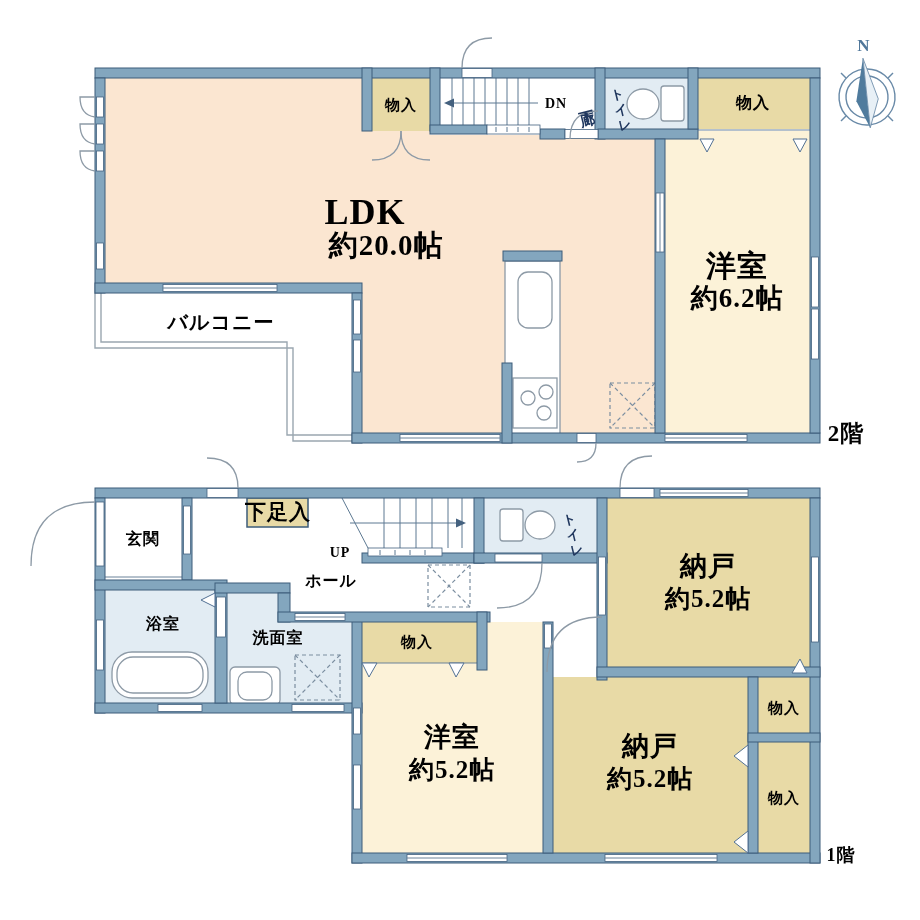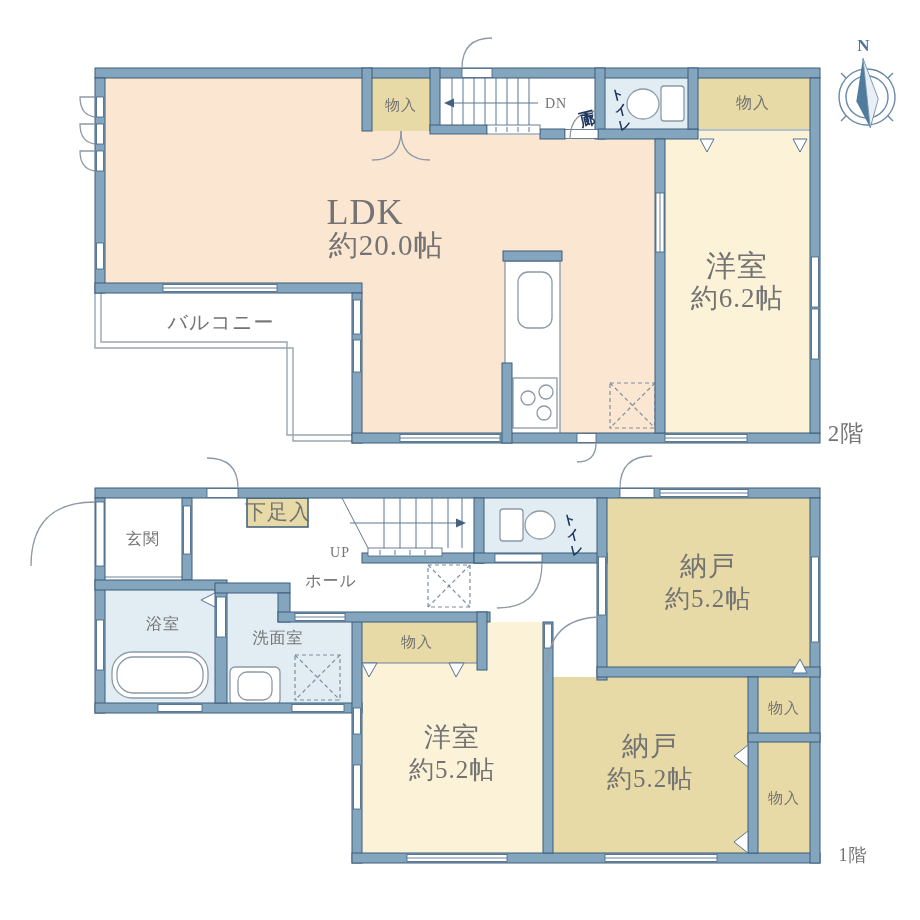--- a/index.html
+++ b/index.html
@@ -1,20 +1,20 @@
 <!DOCTYPE html>
 <html><head>
 <meta charset="utf-8">
 <style>
   html,body{margin:0;padding:0;background:#ffffff;}
   #plan{position:relative;width:920px;height:920px;background:#fff;overflow:hidden;
         font-family:"Liberation Serif","DejaVu Serif",serif;color:#21385f;}
   #gfx{position:absolute;left:0;top:0;}
   .lbl{position:absolute;transform:translate(-50%,-50%);white-space:nowrap;
-       color:#737373;font-weight:normal;line-height:1;letter-spacing:1px;}
+       color:#000000;font-weight:bold;line-height:1;letter-spacing:1px;}
   .vlbl{position:absolute;writing-mode:vertical-rl;text-orientation:upright;
         transform:translate(-50%,-50%) rotate(-14deg);white-space:nowrap;
         color:#21385f;font-weight:bold;letter-spacing:1px;}
   .north{color:#50779a;font-weight:bold;}
   
   .wall{fill:#83a6be;stroke:#3d5c7a;stroke-width:1;}
   .win{fill:#ffffff;stroke:#44617f;stroke-width:0.8;}
   .thin{fill:none;stroke:#6b8299;stroke-width:1;}
   .arc{fill:none;stroke:#8d9aa6;stroke-width:1.3;}
   .fix{fill:#ffffff;stroke:#8d9aa6;stroke-width:1.3;}
@@ -285,16 +285,16 @@
   <div class="vlbl" style="left:571px;top:528px;font-size:13px;">トイレ</div>
   <div class="lbl" style="left:708px;top:566px;font-size:27px;">納戸</div>
   <div class="lbl" style="left:708px;top:598px;font-size:25px;">約5.2帖</div>
   <div class="lbl" style="left:650px;top:746px;font-size:27px;">納戸</div>
   <div class="lbl" style="left:650px;top:778px;font-size:25px;">約5.2帖</div>
   <div class="lbl" style="left:452px;top:737px;font-size:27px;">洋室</div>
   <div class="lbl" style="left:452px;top:769px;font-size:25px;">約5.2帖</div>
   <div class="lbl" style="left:417px;top:642px;font-size:15px;">物入</div>
   <div class="lbl" style="left:784px;top:708px;font-size:15px;">物入</div>
   <div class="lbl" style="left:784px;top:798px;font-size:15px;">物入</div>
-  <div class="lbl" style="left:841px;top:855px;font-size:18px;margin-left:12px;">1階</div>
+  <div class="lbl" style="left:841px;top:855px;font-size:18px;">1階</div>
 
   <div class="lbl north" style="left:864px;top:45px;font-size:17px;">N</div>
 </div>
 
 </body></html>

